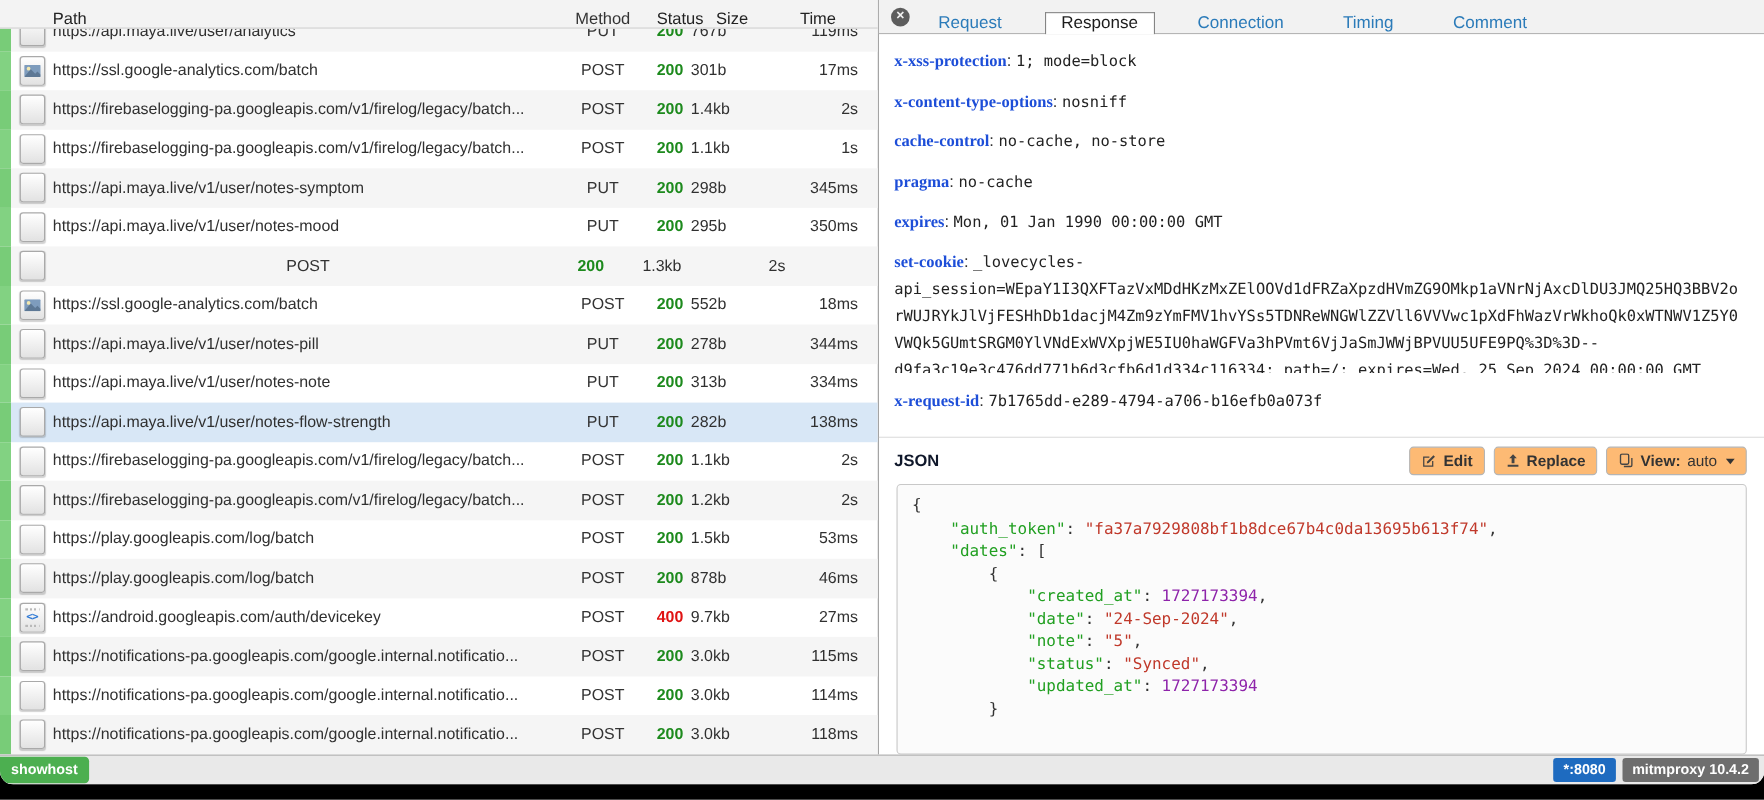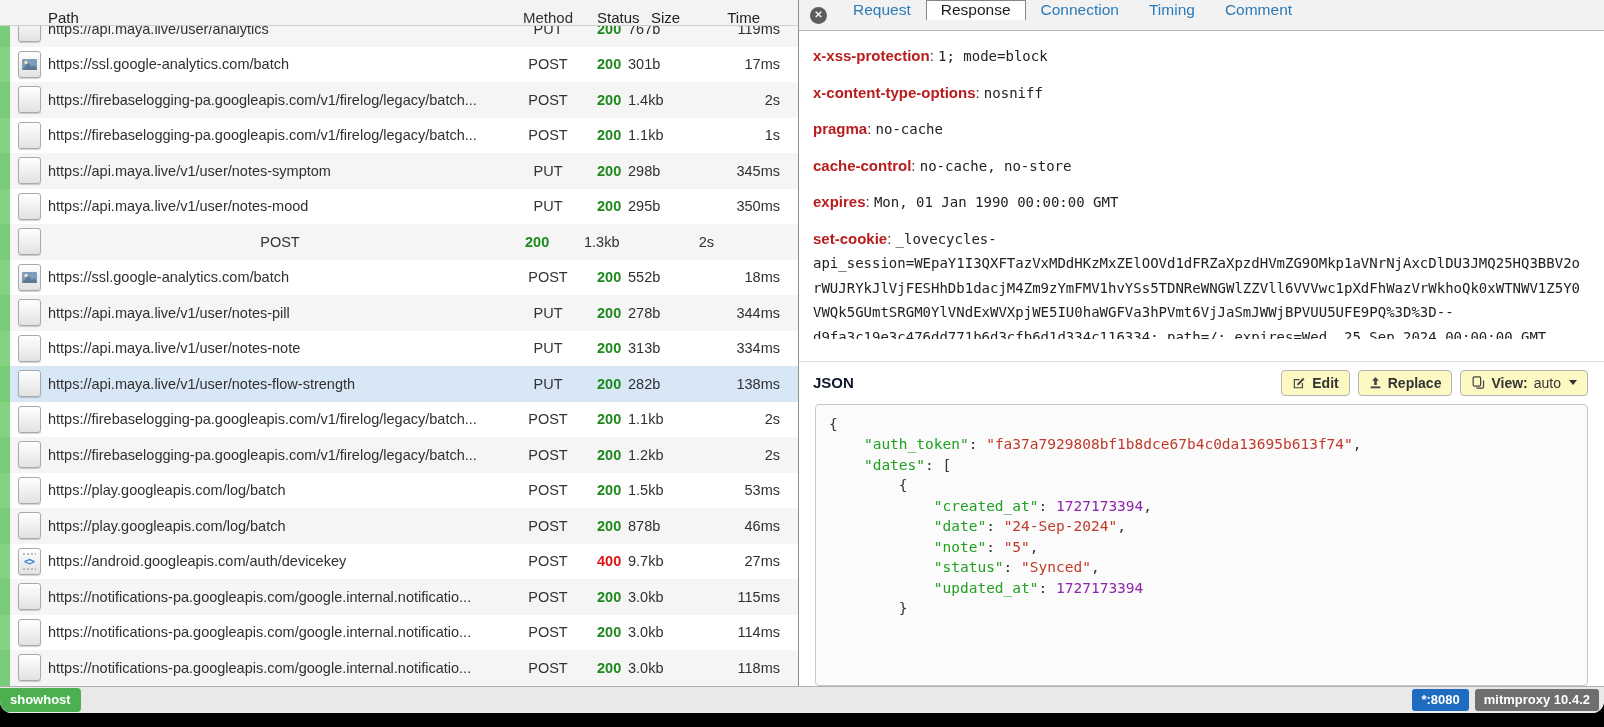--- a/index.html
+++ b/index.html
@@ -82,29 +82,29 @@
     display:flex;align-items:center;padding:0 14px;color:var(--c-blue);
     border:1px solid transparent;border-bottom:none;cursor:pointer;
   }
   .tab.active{
     background:#fff;color:#1c1c1c;border-color:#858585;
     margin-bottom:-1px;padding-bottom:1px;
   }
   .headers-area{padding:13px 16px 4px 14px;font-size:15px;}
   .hline{margin-bottom:12px;line-height:1.5;overflow-wrap:anywhere;}
   .hline.clamped{max-height:112px;overflow:hidden;margin-bottom:14px;}
-  .hname{font-weight:bold;color:#b91c1c;}
+  .hname{font-weight:bold;color:#1d4ed8;font-family:Liberation Serif, serif;}
   .hval{font-family:"DejaVu Sans Mono",monospace;font-size:14px;color:#222;line-height:24.5px;}
   .hdivider{border:none;border-top:1px solid #ddd;margin:4px 0 0 0;}
   .json-bar{display:flex;align-items:center;padding:8px 16px 8px 14px;}
   .json-label{font-weight:bold;font-size:15px;color:#0f172a;}
   .json-buttons{margin-left:auto;display:flex;gap:8px;}
   .jbtn{
     display:inline-flex;align-items:center;gap:6px;padding:4px 10px;
-    border:1px solid #b5b5b5;border-radius:4px;background:#fef9c3;
+    border:1px solid #b5b5b5;border-radius:4px;background:#fdba74;
     font-family:"Liberation Sans",sans-serif;font-size:14px;font-weight:bold;color:#333;cursor:pointer;
   }
   .jbtn svg{display:block;}
   .caret{
     width:0;height:0;border-left:4px solid transparent;border-right:4px solid transparent;
     border-top:5px solid #333;margin-left:2px;
   }
   .vauto{font-weight:normal;}
   .json-box{
     margin:0 16px;border:1px solid #c8c8c8;border-radius:4px;background:#fbfbfb;
@@ -446,36 +446,37 @@
     <div class="c-status success">200</div>
     <div class="c-size">3.0kb</div>
     <div class="c-time">118ms</div>
   </div>
         </div>
     </div>
 
     <div class="detail">
       <div class="tabbar">
         <span class="closebtn">✕</span>
-        <div style="display:flex;align-items:flex-start;" id="tabs">
+        <div style="display:flex;align-items:flex-end;gap:24px;" id="tabs">
             <span class="tab">Request</span>
             <span class="tab active">Response</span>
             <span class="tab">Connection</span>
             <span class="tab">Timing</span>
             <span class="tab">Comment</span>
           </div>
       </div>
 
       <div class="headers-area" id="headers-area">
           <div class="hline"><span class="hname">x-xss-protection</span><span class="tk-p">: </span><span class="hval">1; mode=block</span></div>
           <div class="hline"><span class="hname">x-content-type-options</span><span class="tk-p">: </span><span class="hval">nosniff</span></div>
+          <div class="hline"><span class="hname">cache-control</span><span class="tk-p">: </span><span class="hval">no-cache, no-store</span></div>
           <div class="hline"><span class="hname">pragma</span><span class="tk-p">: </span><span class="hval">no-cache</span></div>
-          <div class="hline"><span class="hname">cache-control</span><span class="tk-p">: </span><span class="hval">no-cache, no-store</span></div>
           <div class="hline"><span class="hname">expires</span><span class="tk-p">: </span><span class="hval">Mon, 01 Jan 1990 00:00:00 GMT</span></div>
           <div class="hline clamped"><span class="hname">set-cookie</span><span class="tk-p">: </span><span class="hval">_lovecycles-api_session=WEpaY1I3QXFTazVxMDdHKzMxZElOOVd1dFRZaXpzdHVmZG9OMkp1aVNrNjAxcDlDU3JMQ25HQ3BBV2orWUJRYkJlVjFESHhDb1dacjM4Zm9zYmFMV1hvYSs5TDNReWNGWlZZVll6VVVwc1pXdFhWazVrWkhoQk0xWTNWV1Z5Y0VWQk5GUmtSRGM0YlVNdExWVXpjWE5IU0haWGFVa3hPVmt6VjJaSmJWWjBPVUU5UFE9PQ%3D%3D--d9fa3c19e3c476dd771b6d3cfb6d1d334c116334; path=/; expires=Wed, 25 Sep 2024 00:00:00 GMT</span></div>
+          <div class="hline"><span class="hname">x-request-id</span><span class="tk-p">: </span><span class="hval">7b1765dd-e289-4794-a706-b16efb0a073f</span></div>
         </div>
       <hr class="hdivider">
 
       <div class="json-bar">
         <div class="json-label">JSON</div>
         <div class="json-buttons">
           <button class="jbtn">
             <span>
                 <svg width="14" height="14" viewBox="0 0 16 16">
                   <path d="M2 3.5h6.5v1.3H3.3v8h8V8h1.3v6.1H2z" fill="#444"></path>

